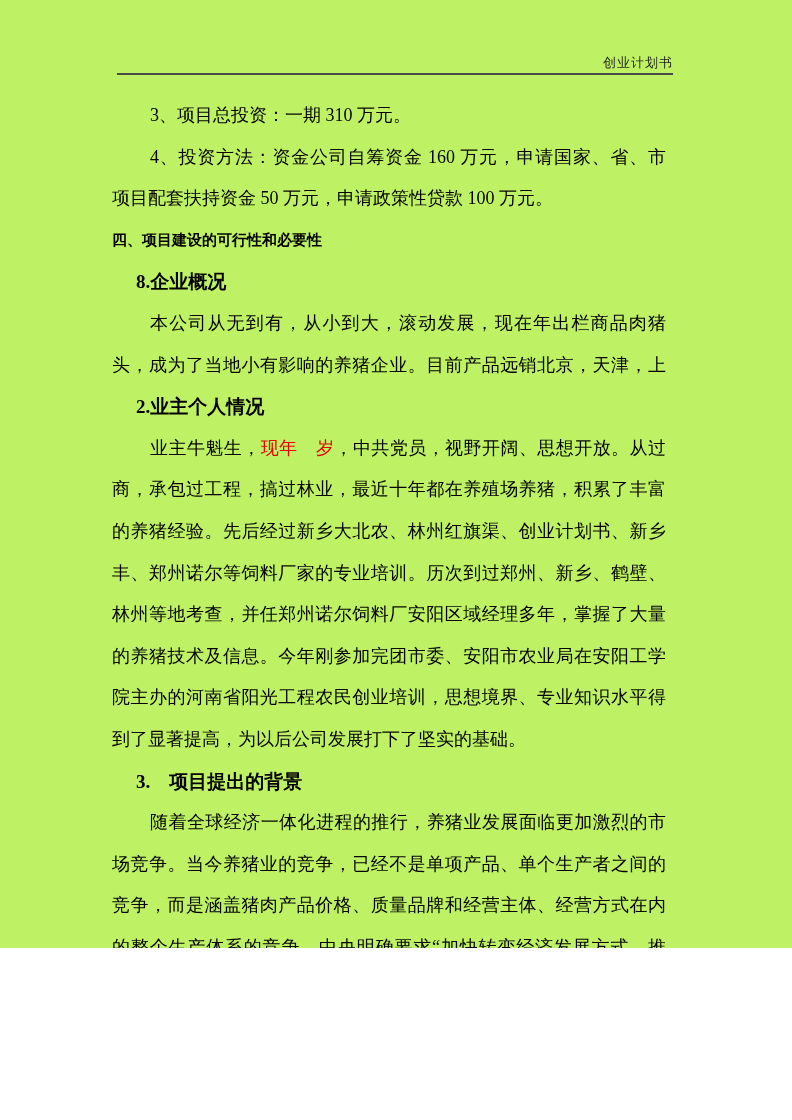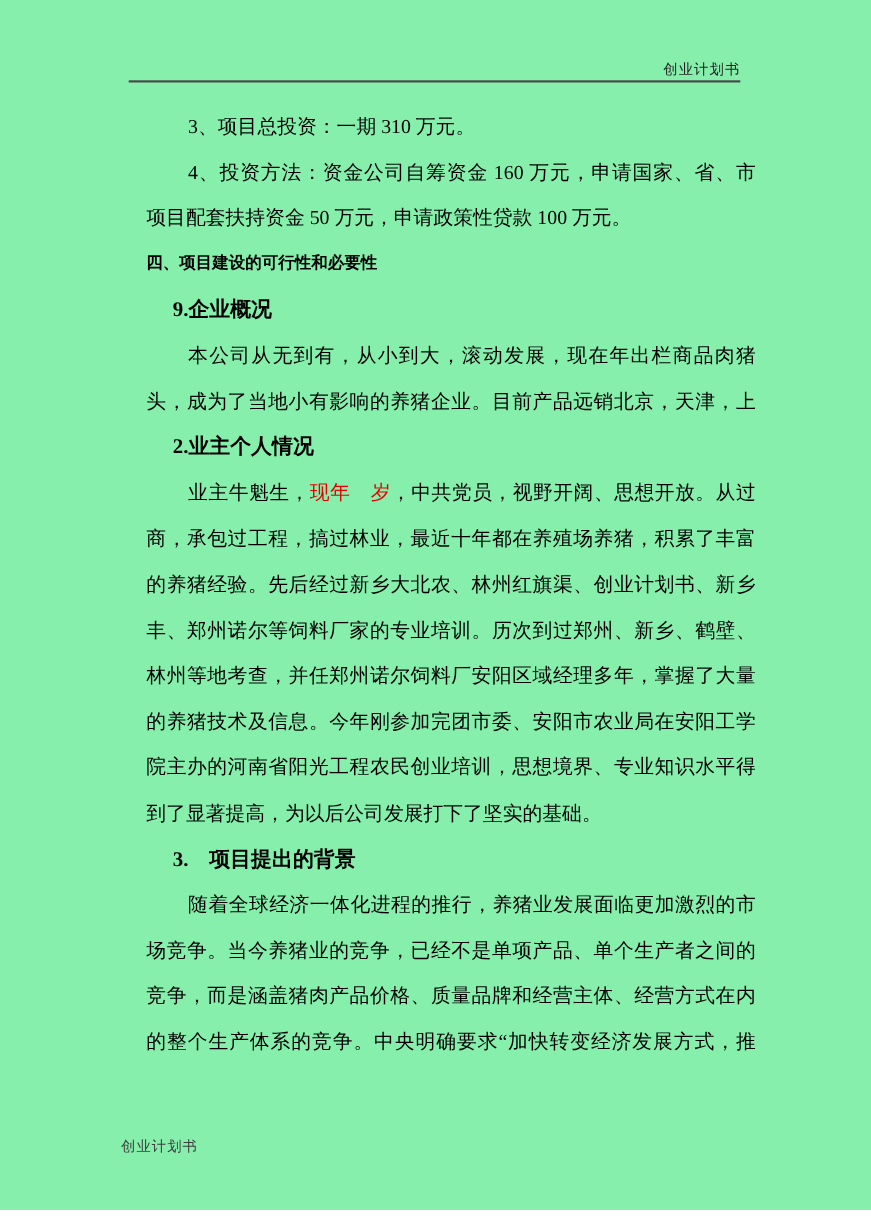--- a/index.html
+++ b/index.html
@@ -1,42 +1,42 @@
 <!DOCTYPE html>
 <html><head>
 <meta charset="utf-8">
 <title>创业计划书</title>
 <style>
   html, body { margin: 0; padding: 0; background: #ffffff; }
   .page {
     position: relative;
     width: 792px;
-    height: 1100px;
-    background: #86efac;
+    height: 948px;
+    background: #bef264;
     overflow: hidden;
     font-family: "Liberation Serif", serif;
     color: #000000;
   }
   .header {
     position: absolute;
     top: 55px;
     left: 117px;
     width: 556px;
     text-align: right;
     font-size: 13px;
     line-height: 15px;
     letter-spacing: 1px;
     color: #1f1f1f;
     border-bottom: 2px solid #4a4a4a;
     padding-bottom: 3px;
   }
   .content {
     position: absolute;
     top: 95px;
-    left: 133px;
+    left: 112px;
     width: 554px;
     font-size: 18px;
     line-height: 41.6px;
   }
   .line { height: 41.6px; overflow: hidden; }
   .ind { text-indent: 38px; }
   .jf  { text-align: justify; text-align-last: justify; }
   .h1  { font-weight: bold; font-size: 15px; }
   .h2  { font-weight: bold; font-size: 19px; padding-left: 24px; }
   .red { color: #e60000; }
@@ -60,21 +60,21 @@
 
   <div class="content">
 
     <div class="line ind">3、项目总投资：一期 310 万元。</div>
 
     <div class="line ind jf">4、投资方法：资金公司自筹资金 160 万元，申请国家、省、市</div>
     <div class="line">项目配套扶持资金 50 万元，申请政策性贷款 100 万元。</div>
 
     <div class="line h1">四、项目建设的可行性和必要性</div>
 
-    <div class="line h2">9.企业概况</div>
+    <div class="line h2">8.企业概况</div>
     <div class="line ind jf">本公司从无到有，从小到大，滚动发展，现在年出栏商品肉猪 400</div>
     <div class="line jf">头，成为了当地小有影响的养猪企业。目前产品远销北京，天津，上</div>
 
     <div class="line h2">2.业主个人情况</div>
     <div class="line ind jf">
       <span>业主牛魁生，</span><span class="red" style="color: rgb(230, 0, 0);">现年　岁</span><span>，中共党员，视野开阔、思想开放。从过</span>
     </div>
     <div class="line jf">商，承包过工程，搞过林业，最近十年都在养殖场养猪，积累了丰富</div>
     <div class="line jf">的养猪经验。先后经过新乡大北农、林州红旗渠、创业计划书、新乡田</div>
     <div class="line jf">丰、郑州诺尔等饲料厂家的专业培训。历次到过郑州、新乡、鹤壁、</div>

